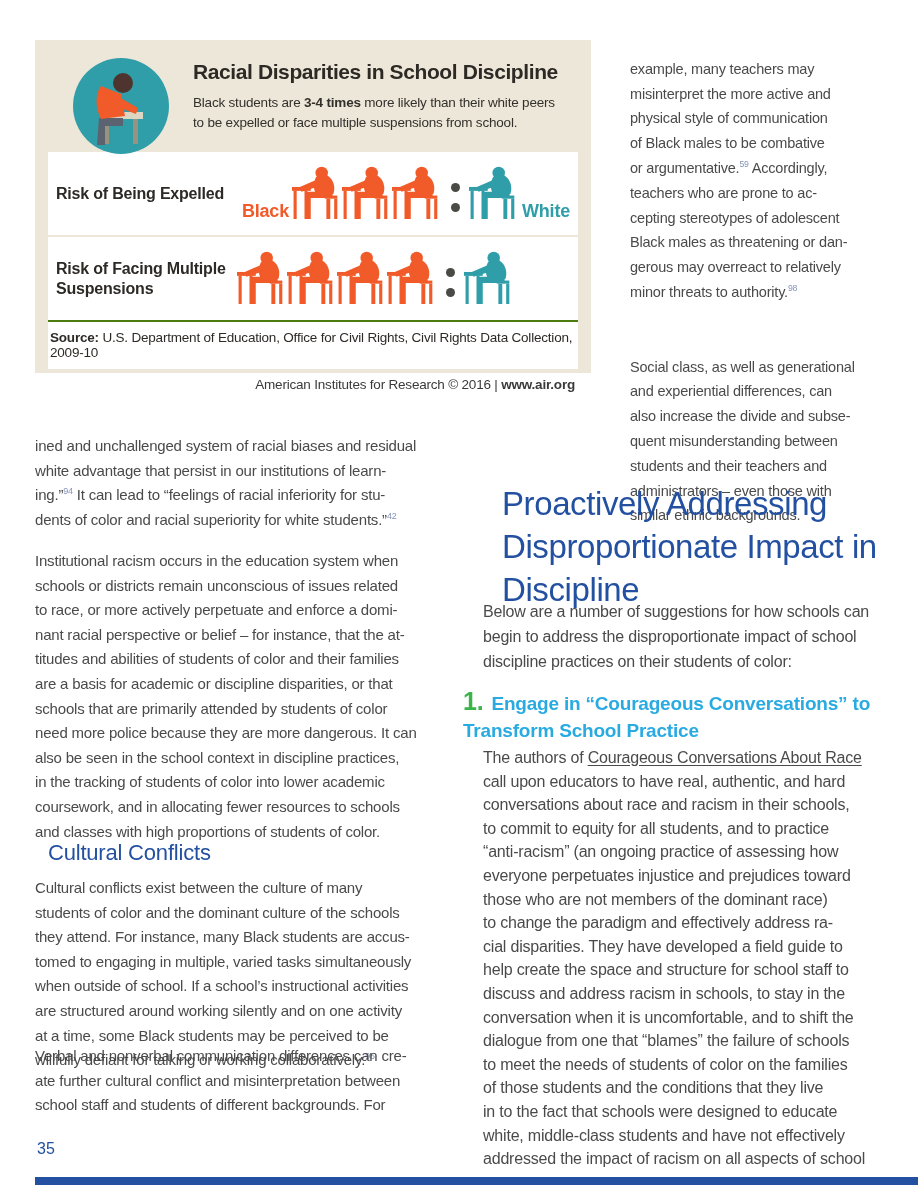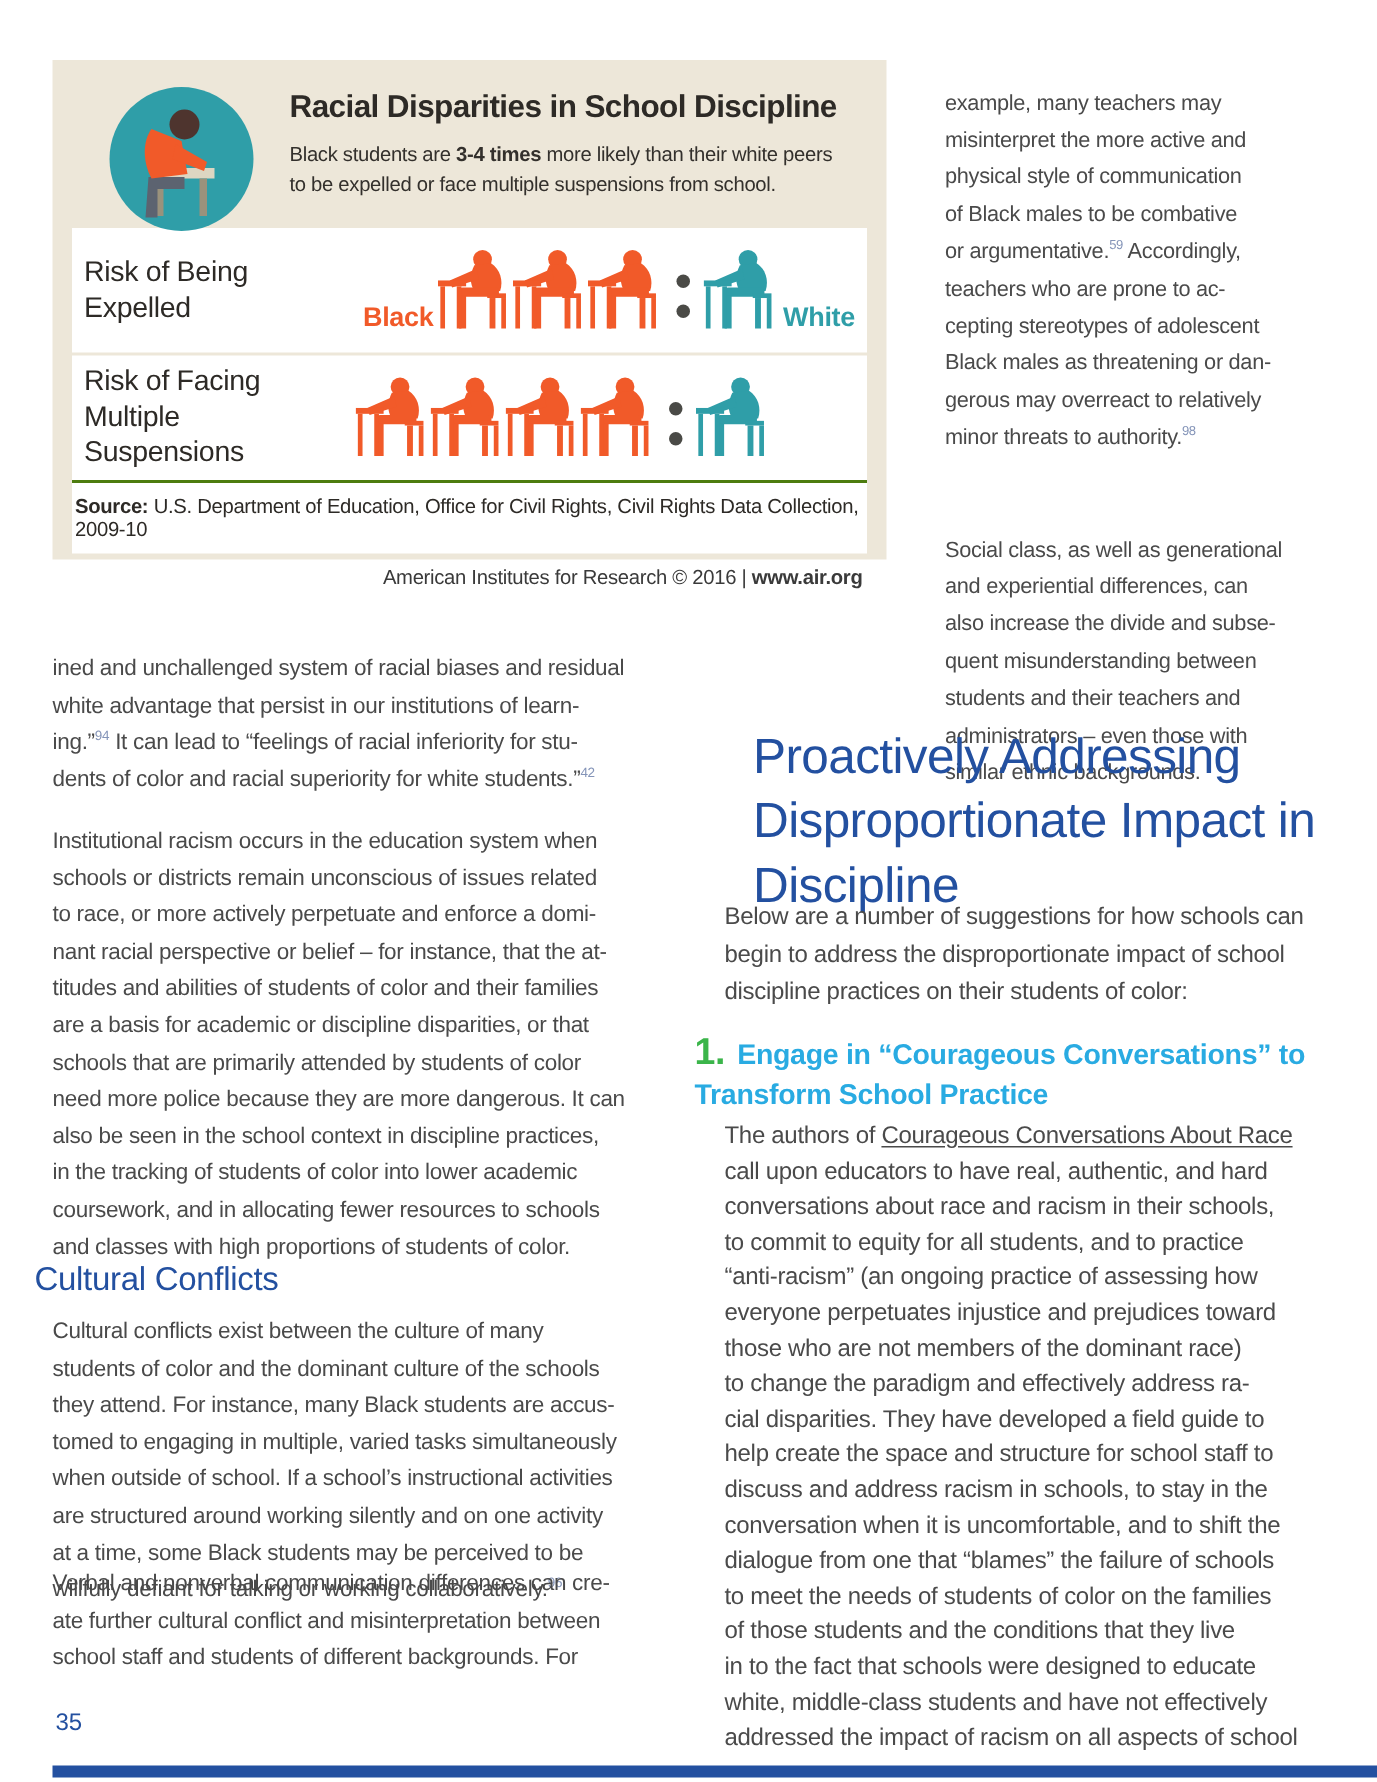--- a/index.html
+++ b/index.html
@@ -9,21 +9,21 @@
   
   .infographic{position:absolute;left:35px;top:40px;width:556px;height:333px;background:#ede7d9;}
   .ig-header{position:relative;height:112px;}
   .avatar{position:absolute;left:36px;top:16px;width:100px;height:100px;z-index:3;}
   .ig-titles{margin-left:158px;padding-top:20px;}
   .ig-title{margin:0;font-size:21px;font-weight:bold;color:#2d2a26;letter-spacing:-0.4px;white-space:nowrap;}
   .ig-subtitle{margin:9px 0 0 0;font-size:13.5px;line-height:1.5;color:#33302c;white-space:pre-line;letter-spacing:-0.2px;}
   .ig-panel{position:relative;margin:0 13px;background:#ffffff;z-index:1;}
   .ig-row{display:flex;align-items:center;height:83px;padding:0 8px;}
   .ig-divider{height:2px;background:#ede7d9;}
-  .ig-label{width:172px;font-weight:normal;font-size:19px;line-height:1.25;color:#2d2a26;white-space:pre-line;letter-spacing:-0.2px;}
+  .ig-label{width:172px;font-weight:bold;font-size:16px;line-height:1.25;color:#2d2a26;white-space:pre-line;letter-spacing:-0.2px;}
   .ig-figs{flex:1;display:flex;align-items:flex-end;justify-content:flex-end;}
   .ig-figs.pad-right{padding-right:56px;}
   .race-label{font-weight:bold;font-size:18px;align-self:flex-end;padding-bottom:4px;letter-spacing:-0.2px;}
   .race-label.black{color:#f15a29;margin-right:3px;}
   .race-label.white{color:#2f9ea8;margin-left:3px;}
   .icons{display:flex;}
   .student{width:50px;height:64px;}
   .student.orange{fill:#f15a29;}
   .student.teal{fill:#2f9ea8;}
   .colon{display:flex;flex-direction:column;gap:11px;margin:0 9px 14px 9px;align-self:flex-end;}
@@ -36,21 +36,21 @@
   .txt{position:absolute;white-space:pre-line;letter-spacing:-0.2px;}
   .b{font-weight:bold;}
   .u{text-decoration:underline;text-underline-offset:2px;}
   .sup{font-size:0.6em;vertical-align:super;color:#8494b8;line-height:0;}
 
   .col-top-right{left:630px;top:32px;width:268px;font-size:14.5px;line-height:24.8px;}
   .col-top-right p{margin:0 0 25px 0;}
 
   .left-p1{left:35px;top:434px;width:428px;font-size:15px;line-height:24.6px;}
   .left-p2{left:35px;top:549px;width:428px;font-size:15px;line-height:24.6px;}
-  .left-sub{left:23px;top:840px;width:428px;font-size:22px;color:#2350a0;font-weight:500;letter-spacing:-0.2px;}
+  .left-sub{left:48px;top:840px;width:428px;font-size:22px;color:#2350a0;font-weight:500;letter-spacing:-0.2px;}
   .left-p3{left:35px;top:876px;width:428px;font-size:15px;line-height:24.6px;}
   .left-p4{left:35px;top:1044px;width:428px;font-size:15px;line-height:24.6px;}
 
   .main-heading{left:502px;top:460px;width:435px;font-size:33px;line-height:43px;color:#2350a0;font-weight:500;letter-spacing:-0.4px;}
   .right-intro{left:483px;top:599px;width:432px;font-size:16px;line-height:25px;}
   .item-head{left:463px;top:688px;width:435px;font-size:19px;line-height:27px;font-weight:bold;color:#29abe2;letter-spacing:-0.2px;}
   .item-num{color:#3bb54a;font-size:25px;margin-right:8px;}
   .item-body{left:483px;top:746px;width:432px;font-size:16px;line-height:23.6px;}
 
   .page-number{position:absolute;left:37px;top:1140px;font-size:16px;color:#2350a0;}

